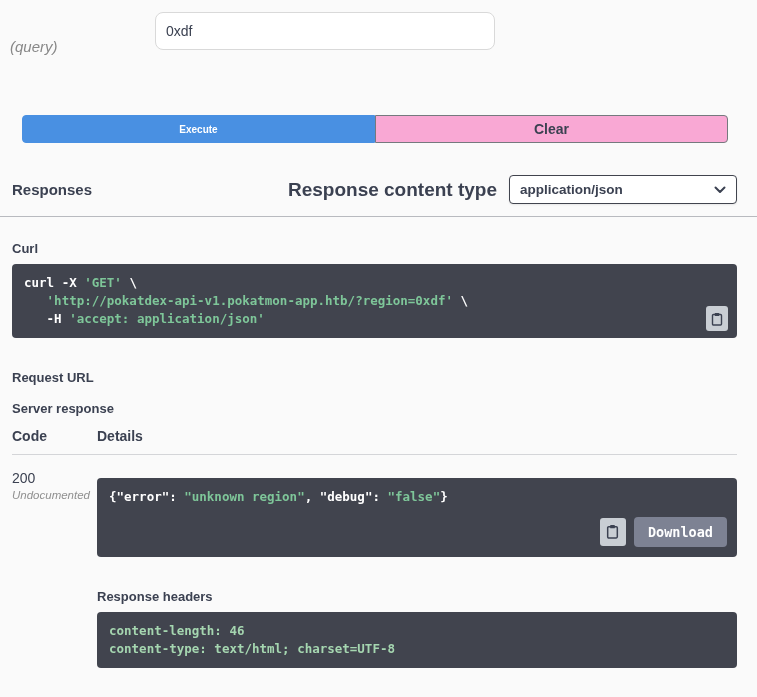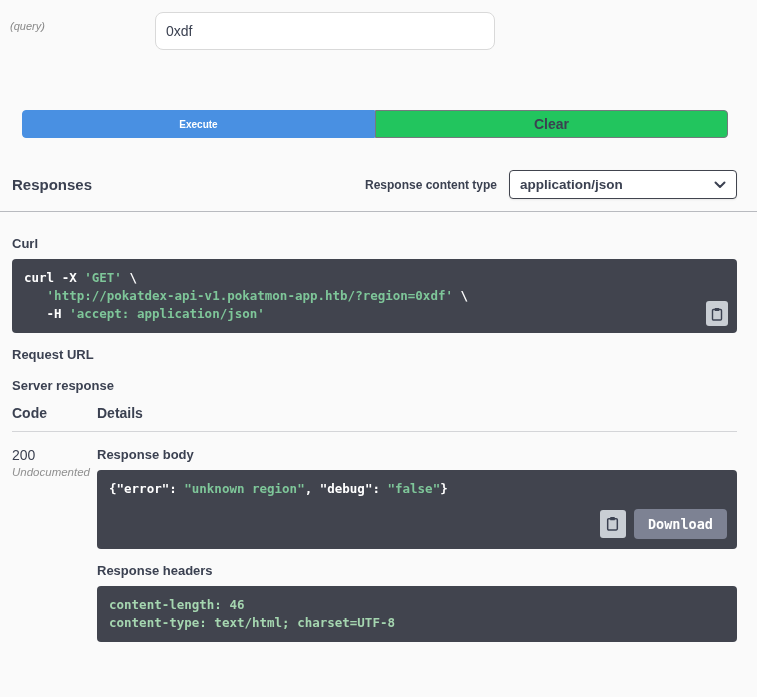--- a/index.html
+++ b/index.html
@@ -11,55 +11,55 @@
     font-family: "Liberation Sans", sans-serif;
   }
   .panel { width: 757px; min-height: 697px; overflow: hidden; }
 
   
   .params { display: flex; align-items: flex-start; padding: 12px 20px 0 10px; }
   .param-meta { width: 145px; flex-shrink: 0; padding-top: 2px; }
   .param-name { font-size: 16px; font-weight: 700; }
   .param-star { color: #f93e3e; font-size: 15px; font-weight: 700; margin-left: 3px; }
   .param-required { color: #f93e3e; font-size: 10px; font-weight: 600; vertical-align: super; margin-left: 3px; }
-  .param-in { font-size: 11px; font-style: italic; color: #888; margin-top: 6px; }
+  .param-in { font-size: 15px; font-style: italic; color: #888; margin-top: 24px; }
   .param-input {
     width: 340px; height: 38px; border: 1px solid #d9d9d9; border-radius: 8px;
     padding: 0 10px; font-size: 14px; color: #3b4151; background: #fff;
     font-family: "Liberation Sans", sans-serif; outline: none;
   }
 
   
   .execute-row { display: flex; margin: 60px 29px 0 22px; height: 28px; }
   .btn-execute {
     flex: 1; background: #4990e2; border: 1px solid #4990e2; border-radius: 4px 0 0 4px;
     color: #fff; font-weight: 700; font-size: 10px; font-family: inherit; cursor: pointer;
   }
   .btn-clear {
-    flex: 1; background: #22c55e; border: 1px solid #75797e; border-radius: 0 4px 4px 0;
+    flex: 1; background: #f9a8d4; border: 1px solid #75797e; border-radius: 0 4px 4px 0;
     color: #3b4151; font-weight: 700; font-size: 14px; font-family: inherit; cursor: pointer;
   }
 
   
   .responses-header {
     display: flex; align-items: center; justify-content: space-between;
     margin-top: 32px; padding: 0 20px 12px 12px; border-bottom: 1px solid rgba(59,65,81,.35);
   }
   .responses-title { margin: 0; font-size: 15px; font-weight: 700; }
   .content-type-group { display: flex; align-items: center; }
-  .content-type-label { font-size: 12px; font-weight: 700; margin-right: 12px; }
+  .content-type-label { font-size: 19px; font-weight: 700; margin-right: 12px; }
   .content-type-select {
     width: 228px; height: 29px; background: #fff; border: 1px solid #41444e; border-radius: 4px;
     display: flex; align-items: center; justify-content: space-between; padding: 0 10px;
     font-size: 13.5px; font-weight: 600; cursor: pointer; box-shadow: 0 1px 2px rgba(0,0,0,.08);
   }
 
   
   .responses-inner { padding: 24px 20px 18px 12px; }
-  .block-label { margin: 0; font-size: 13px; font-weight: 700; color: #3b4151; } .mt14 { margin-top: 14px; } .mt16 { margin-top: 16px; }
+  .block-label { margin: 0; font-size: 13px; font-weight: 700; color: #3b4151; } .mt14 { margin-top: 32px; } .mt16 { margin-top: 16px; }
 
   .code-block {
     background: #41444e; border-radius: 4px; padding: 10px 12px; margin-top: 8px;
     font-family: "DejaVu Sans Mono", monospace; font-size: 12.5px; font-weight: 700;
     color: #fff; position: relative; line-height: 1.45;
   }
   .code-line { white-space: pre-wrap; word-break: break-all; }
   .plain { color: #fff; }
   .str { color: #7ec699; }
 
@@ -143,21 +143,20 @@
         <div class="col-code th">Code</div>
         <div class="col-details th">Details</div>
       </div>
       <div class="table-row">
         <div class="col-code">
           <div class="status-code">200</div>
           <div class="undocumented">Undocumented</div>
         </div>
         <div class="col-details">
 
-          <h5 class="block-label">Response body</h5>
           <div class="code-block body-block">
             <div class="code-line"><span class="plain">{"error": </span><span class="str">"unknown region"</span><span class="plain">, "debug": </span><span class="str">"false"</span><span class="plain">}</span></div>
             <div class="body-actions">
               <button class="copy-btn">
                 <svg width="13" height="15" viewBox="0 0 12 14">
                     <rect x="1.5" y="2.5" width="9" height="10.5" rx="1" fill="none" stroke="#3b4151" stroke-width="1.4"></rect>
                     <rect x="3.8" y="1" width="4.4" height="3" rx="0.6" fill="#3b4151"></rect>
                   </svg>
               </button>
               <button class="download-btn">Download</button>

